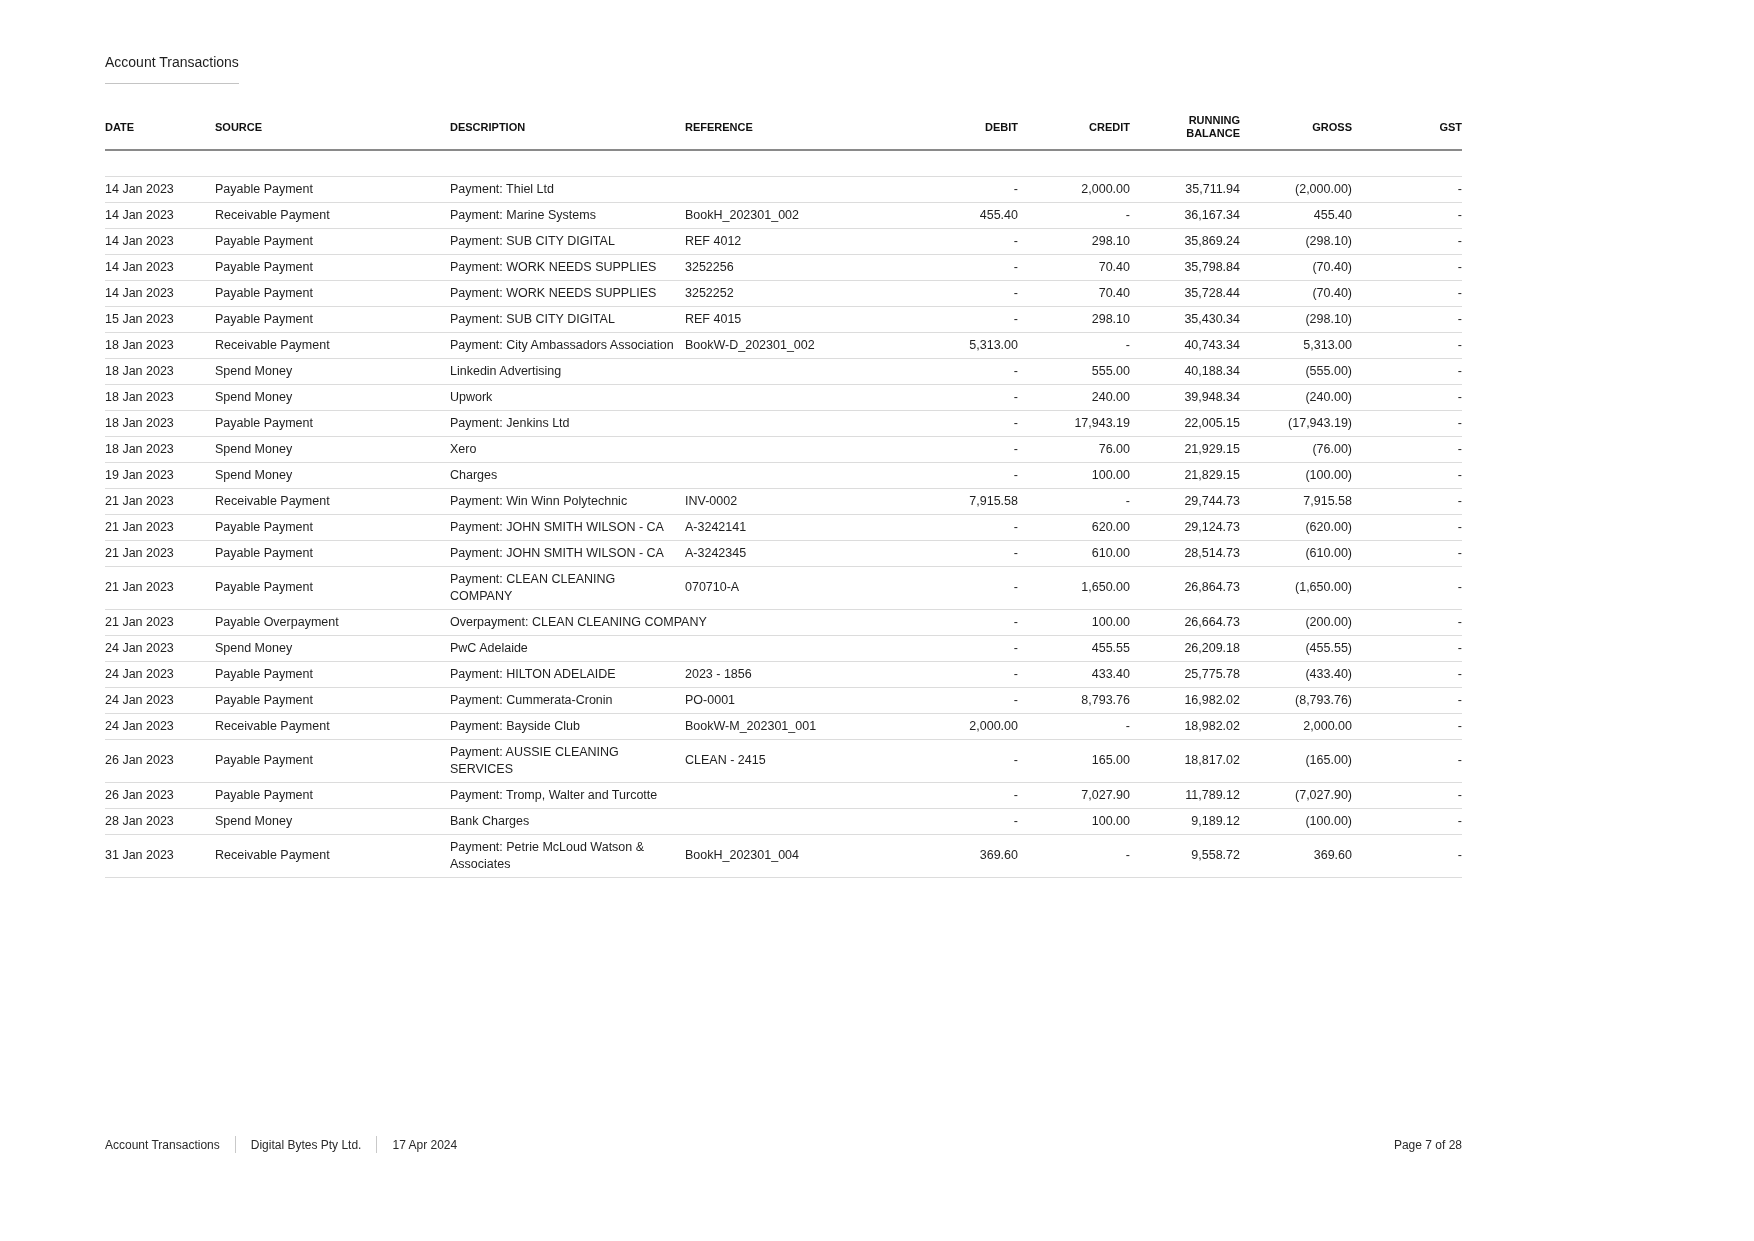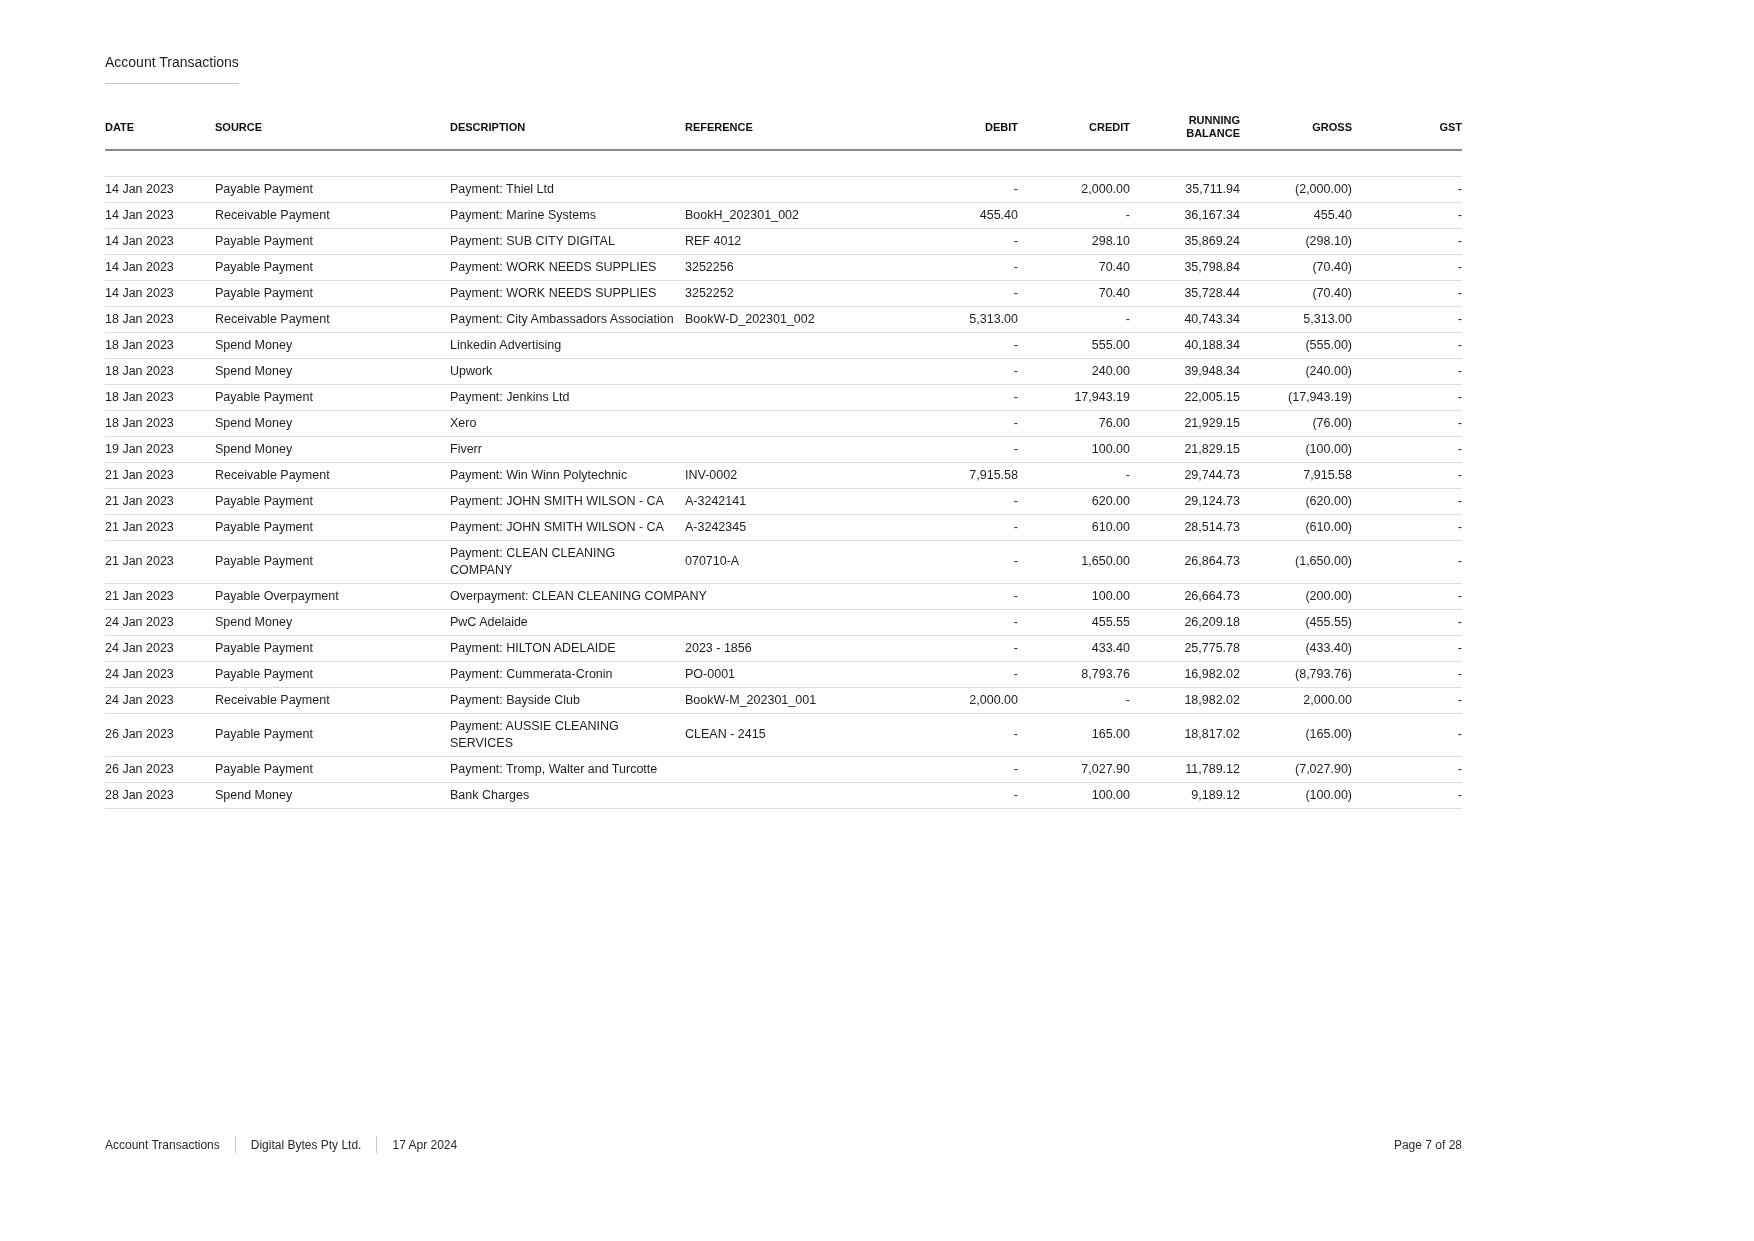--- a/index.html
+++ b/index.html
@@ -166,20 +166,31 @@
           <td class="al-left">Payable Payment</td>
           <td class="al-left">Payment: WORK NEEDS SUPPLIES</td>
           <td class="al-left">3252252</td>
           <td class="al-right">-</td>
           <td class="al-right">70.40</td>
           <td class="al-right">35,728.44</td>
           <td class="al-right">(70.40)</td>
           <td class="al-right">-</td>
         </tr>
         <tr>
+          <td class="al-left">15 Jan 2023</td>
+          <td class="al-left">Payable Payment</td>
+          <td class="al-left">Payment: SUB CITY DIGITAL</td>
+          <td class="al-left">REF 4015</td>
+          <td class="al-right">-</td>
+          <td class="al-right">298.10</td>
+          <td class="al-right">35,430.34</td>
+          <td class="al-right">(298.10)</td>
+          <td class="al-right">-</td>
+        </tr>
+        <tr>
           <td class="al-left">18 Jan 2023</td>
           <td class="al-left">Receivable Payment</td>
           <td class="al-left">Payment: City Ambassadors Association</td>
           <td class="al-left">BookW-D_202301_002</td>
           <td class="al-right">5,313.00</td>
           <td class="al-right">-</td>
           <td class="al-right">40,743.34</td>
           <td class="al-right">5,313.00</td>
           <td class="al-right">-</td>
         </tr>
@@ -219,21 +230,21 @@
           <td class="al-left" colspan="2">Xero</td>
           <td class="al-right">-</td>
           <td class="al-right">76.00</td>
           <td class="al-right">21,929.15</td>
           <td class="al-right">(76.00)</td>
           <td class="al-right">-</td>
         </tr>
         <tr>
           <td class="al-left">19 Jan 2023</td>
           <td class="al-left">Spend Money</td>
-          <td class="al-left" colspan="2">Fiverr</td>
+          <td class="al-left" colspan="2">Charges</td>
           <td class="al-right">-</td>
           <td class="al-right">100.00</td>
           <td class="al-right">21,829.15</td>
           <td class="al-right">(100.00)</td>
           <td class="al-right">-</td>
         </tr>
         <tr>
           <td class="al-left">21 Jan 2023</td>
           <td class="al-left">Receivable Payment</td>
           <td class="al-left">Payment: Win Winn Polytechnic</td>
@@ -352,20 +363,31 @@
           <td class="al-right">-</td>
         </tr>
         <tr>
           <td class="al-left">28 Jan 2023</td>
           <td class="al-left">Spend Money</td>
           <td class="al-left" colspan="2">Bank Charges</td>
           <td class="al-right">-</td>
           <td class="al-right">100.00</td>
           <td class="al-right">9,189.12</td>
           <td class="al-right">(100.00)</td>
+          <td class="al-right">-</td>
+        </tr>
+        <tr>
+          <td class="al-left">31 Jan 2023</td>
+          <td class="al-left">Receivable Payment</td>
+          <td class="al-left">Payment: Petrie McLoud Watson &amp; Associates</td>
+          <td class="al-left">BookH_202301_004</td>
+          <td class="al-right">369.60</td>
+          <td class="al-right">-</td>
+          <td class="al-right">9,558.72</td>
+          <td class="al-right">369.60</td>
           <td class="al-right">-</td>
         </tr>
       </tbody>
   </table>
 
   <div class="page-footer">
     <div class="footer-left">
       <span>Account Transactions</span>
       <span class="footer-sep"></span>
       <span>Digital Bytes Pty Ltd.</span>

